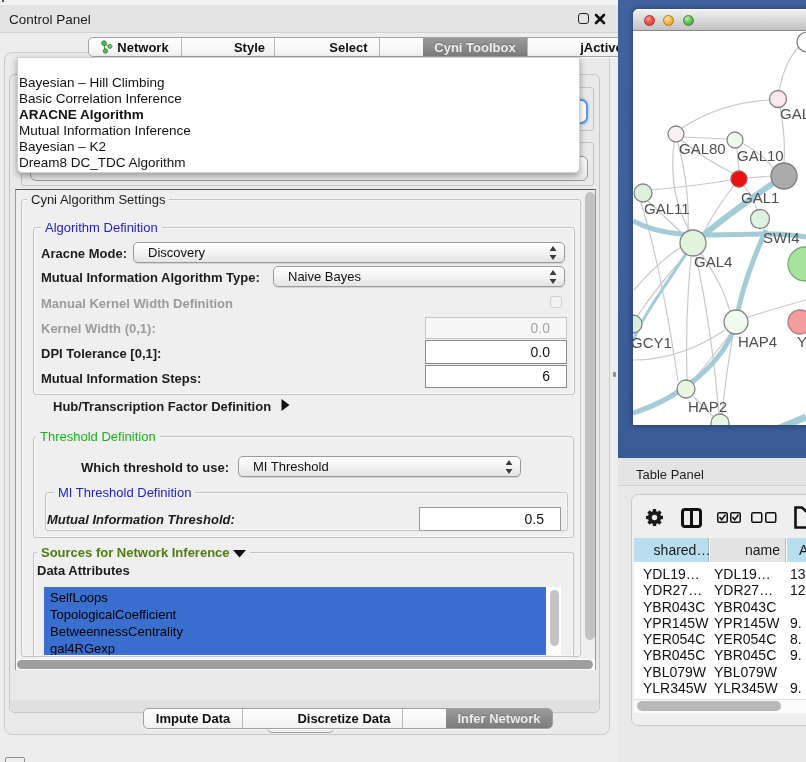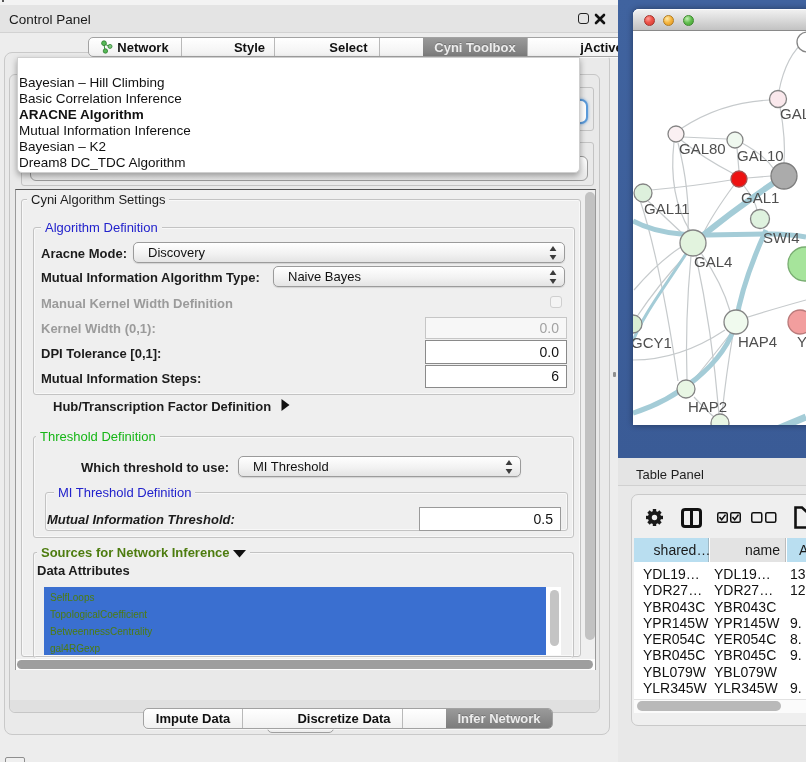--- a/index.html
+++ b/index.html
@@ -10,21 +10,21 @@
   .lbl { font-size:13px; font-weight:bold; color:#1c1c1c; white-space:nowrap; }
   .grp { position:absolute; border:1px solid #c3c3c3; border-radius:3px; box-shadow:inset 0 0 0 1px rgba(255,255,255,.55); }
   .gtitle { position:absolute; top:-8px; font-size:13px; background:#efefef; padding:0 4px; white-space:nowrap; }
   .combo { position:absolute; border:1px solid #9b9b9b; border-radius:5px;
            background:linear-gradient(#ffffff, #f2f2f2 55%, #e4e4e4);
            box-shadow:0 1px 1px rgba(0,0,0,.12); }
   .combo .ct { position:absolute; left:14px; top:2px; font-size:13px; color:#111; }
   .arr { position:absolute; right:7px; width:8px; }
   .arr svg { display:block; }
   .field { position:absolute; background:#fff; border:1px solid #8a8a8a; font-size:14px; color:#111;
-           text-align:right; line-height:22px; padding-right:7px; }
+           text-align:right; line-height:22px; padding-right:16px; }
   .tabseg { position:absolute; height:20px; display:flex; border:1px solid #a2a2a2; border-radius:5px;
             background:linear-gradient(#ffffff,#f1f1f1); overflow:hidden; box-shadow:0 1px 0 rgba(255,255,255,.6);gap:43px; }
   .tabseg .seg { font-size:13px; font-weight:bold; color:#111; line-height:19px;
                  border-right:1px solid #b9b9b9; display:flex; align-items:center; justify-content:center; }
   .tabseg .seg:last-child { border-right:none; }
   .tabseg .sel { background:linear-gradient(#9a9a9a,#7c7c7c); color:#ececec; text-shadow:0 -1px 0 rgba(0,0,0,.2); }
 </style>
 </head>
 <body>
 <div id="stage">
@@ -123,21 +123,21 @@
 
   <div class="grp" style="left:33px;top:552px;width:541px;height:106px;border-bottom:none;"></div>
   <div class="gtitle" style="left:37px;top:545px;color:#4d7c0f;font-weight:bold;">Sources for Network Inference <svg style="vertical-align:-1px;" width="13" height="9" viewBox="0 0 13 9">
         <path d="M0 1 L13 1 L6.5 8.5 Z" fill="#111"></path>
       </svg></div>
 
   <div class="lbl abs" style="left:37px;top:563px;">Data Attributes</div>
 
   <div class="abs" style="left:44px;top:587px;width:517px;height:68px;background:#fff;overflow:hidden;">
     <div style="position:absolute;left:0;top:0;width:502px;height:69px;background:#3a6fd0;"></div>
-    <div style="position:absolute;left:6px;top:2px;font-size:10px;line-height:17px;color:#4d7c0f;white-space:nowrap;">
+    <div style="position:absolute;left:6px;top:2px;font-size:13px;line-height:17px;color:#000000;white-space:nowrap;">
       SelfLoops<br>TopologicalCoefficient<br>BetweennessCentrality<br>gal4RGexp
     </div>
     <div style="position:absolute;left:506px;top:3px;width:9px;height:56px;background:#c4c4c4;border-radius:5px;"></div>
   </div>
 
   <div class="abs" style="left:267px;top:676px;width:67px;height:25px;border:1px solid #9f9f9f;border-radius:5px;background:linear-gradient(#ffffff,#ededed);text-align:center;font-size:13px;font-weight:bold;color:#1a1a1a;line-height:19px;margin-top:32px;">Apply</div>
 
   <div class="abs" style="left:10px;top:700px;width:589px;height:12px;background:#e0e0e0;border-radius:0 0 6px 6px;"></div>
 
   <div class="tabseg" style="left:143px;top:708px;height:21px;">

